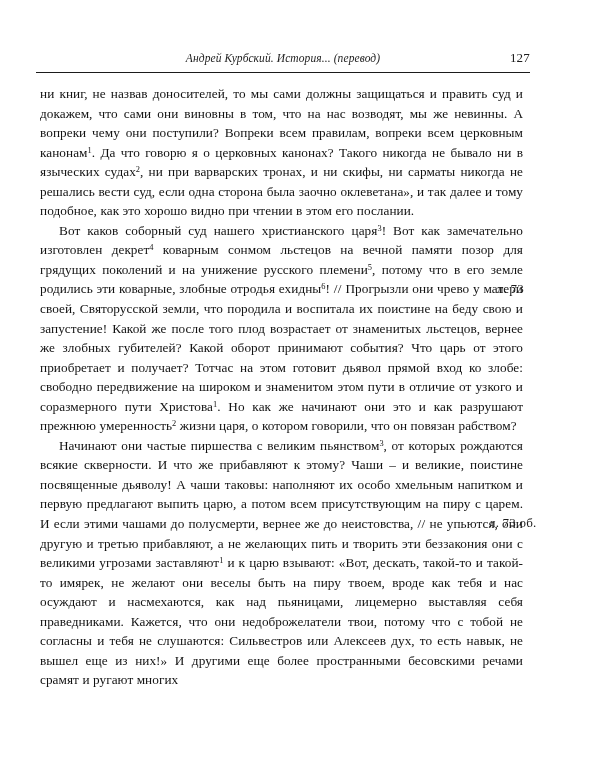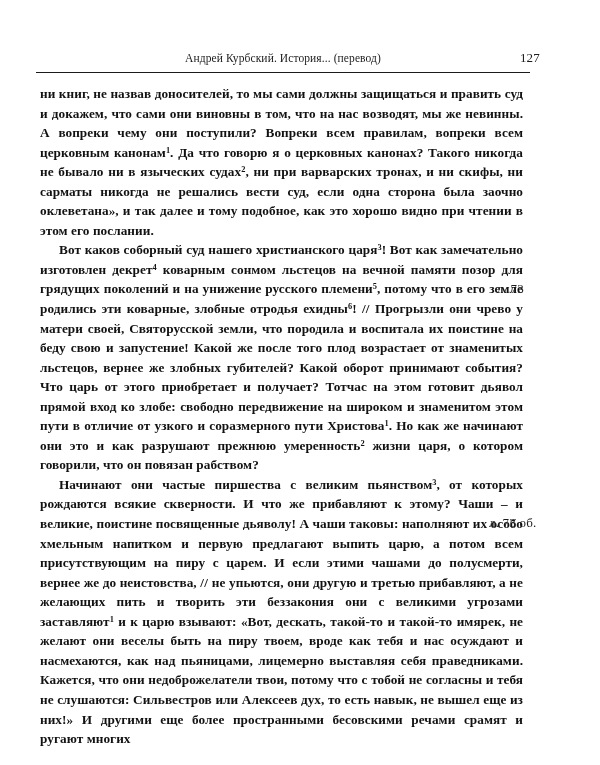--- a/index.html
+++ b/index.html
@@ -28,49 +28,49 @@
     position: absolute;
     left: 36px;
     right: 70px;
     top: 52px;
     height: 16px;
     display: flex;
     align-items: baseline;
     justify-content: center;
   }
   .running-head-title {
+    font-style: italic;
     font-size: 11.5px;
     letter-spacing: 0.1px;
     white-space: nowrap;
     color: #1c1c1c;
   }
   .folio-number {
     position: absolute;
-    right: 60px;
+    right: 70px;
     top: 50px;
     font-size: 13px;
     color: #1c1c1c;
     letter-spacing: 0.2px;
   }
   .head-rule {
     position: absolute;
     left: 36px;
     width: 494px;
     top: 72px;
     height: 0;
     border-top: 1.6px solid #1b1b1b;
   }
 
   
   .text-block {
     position: absolute;
     left: 40px;
     top: 84px;
     width: 483px;
-    font-weight: bold;
   }
 
   p.para {
     margin: 0;
     text-align: justify;
     text-align-last: left;
     font-size: 13.25px;
     line-height: 19.55px;
     letter-spacing: 0.05px;
     word-spacing: 0.1px;

